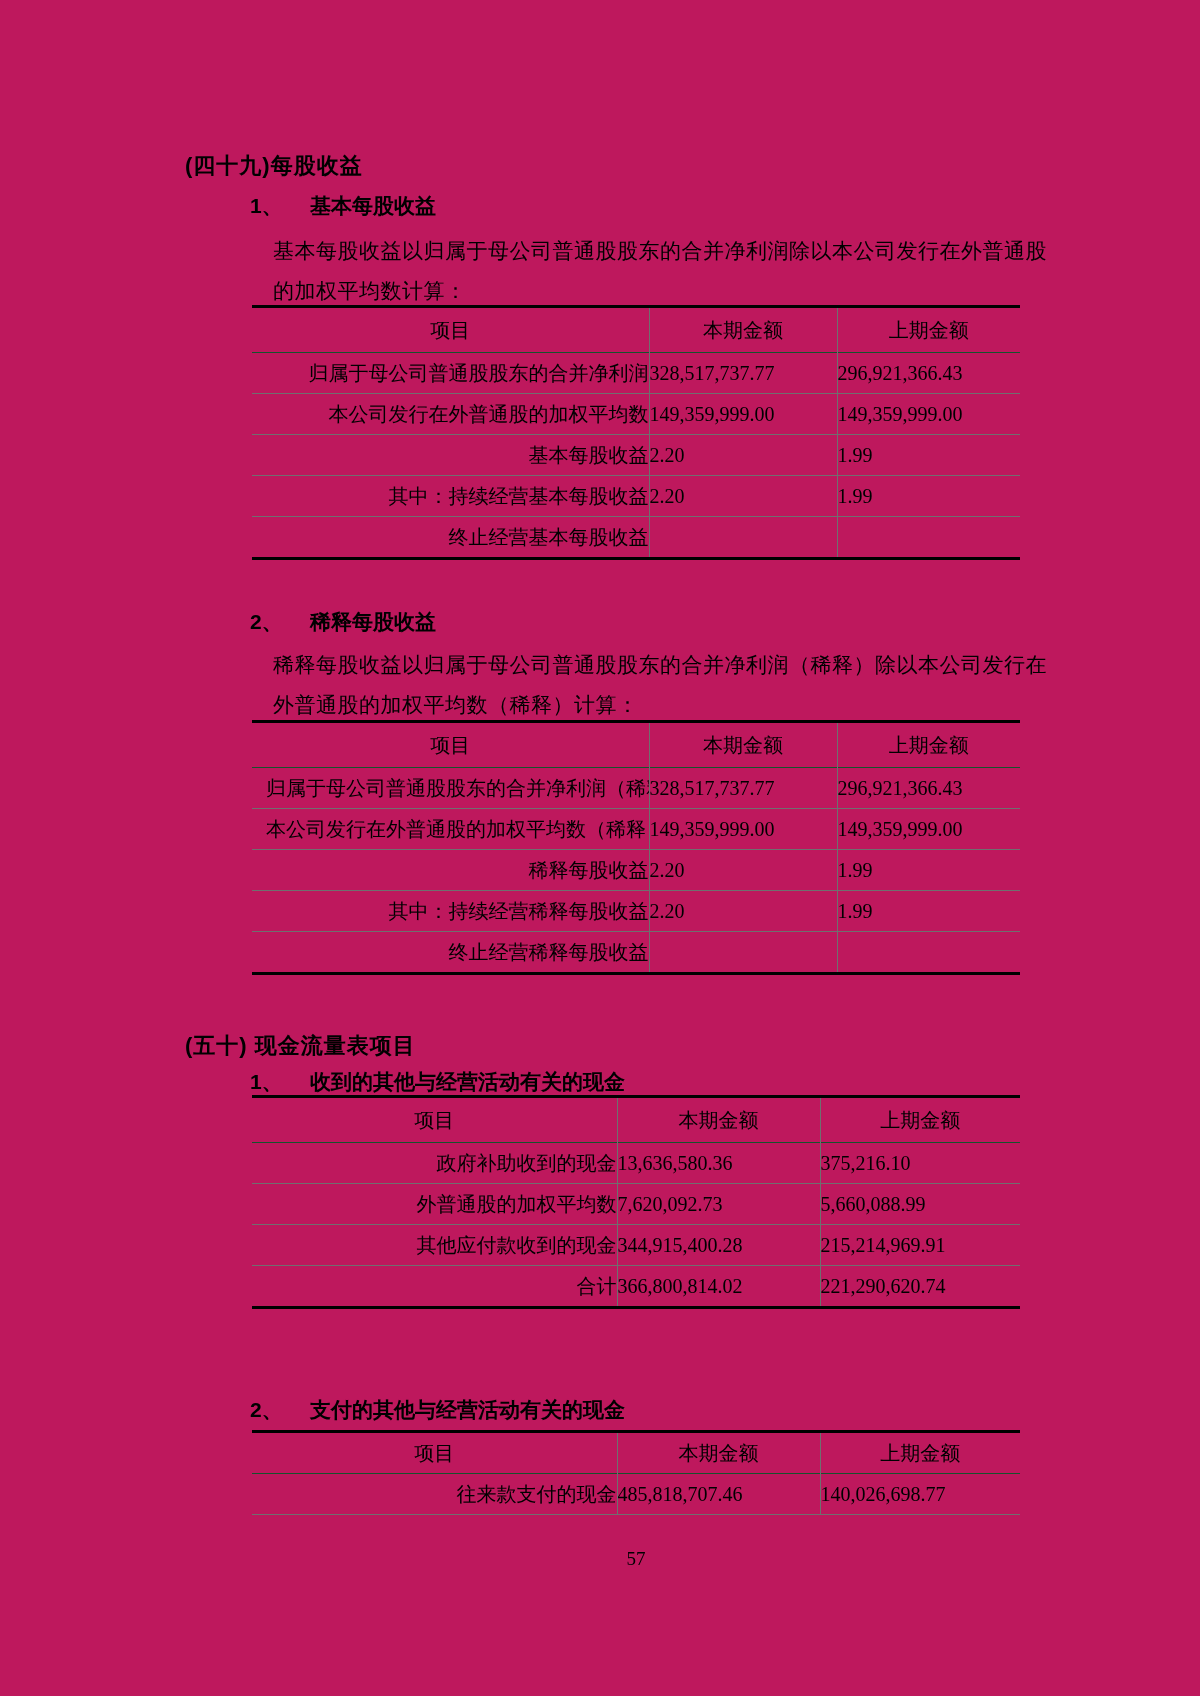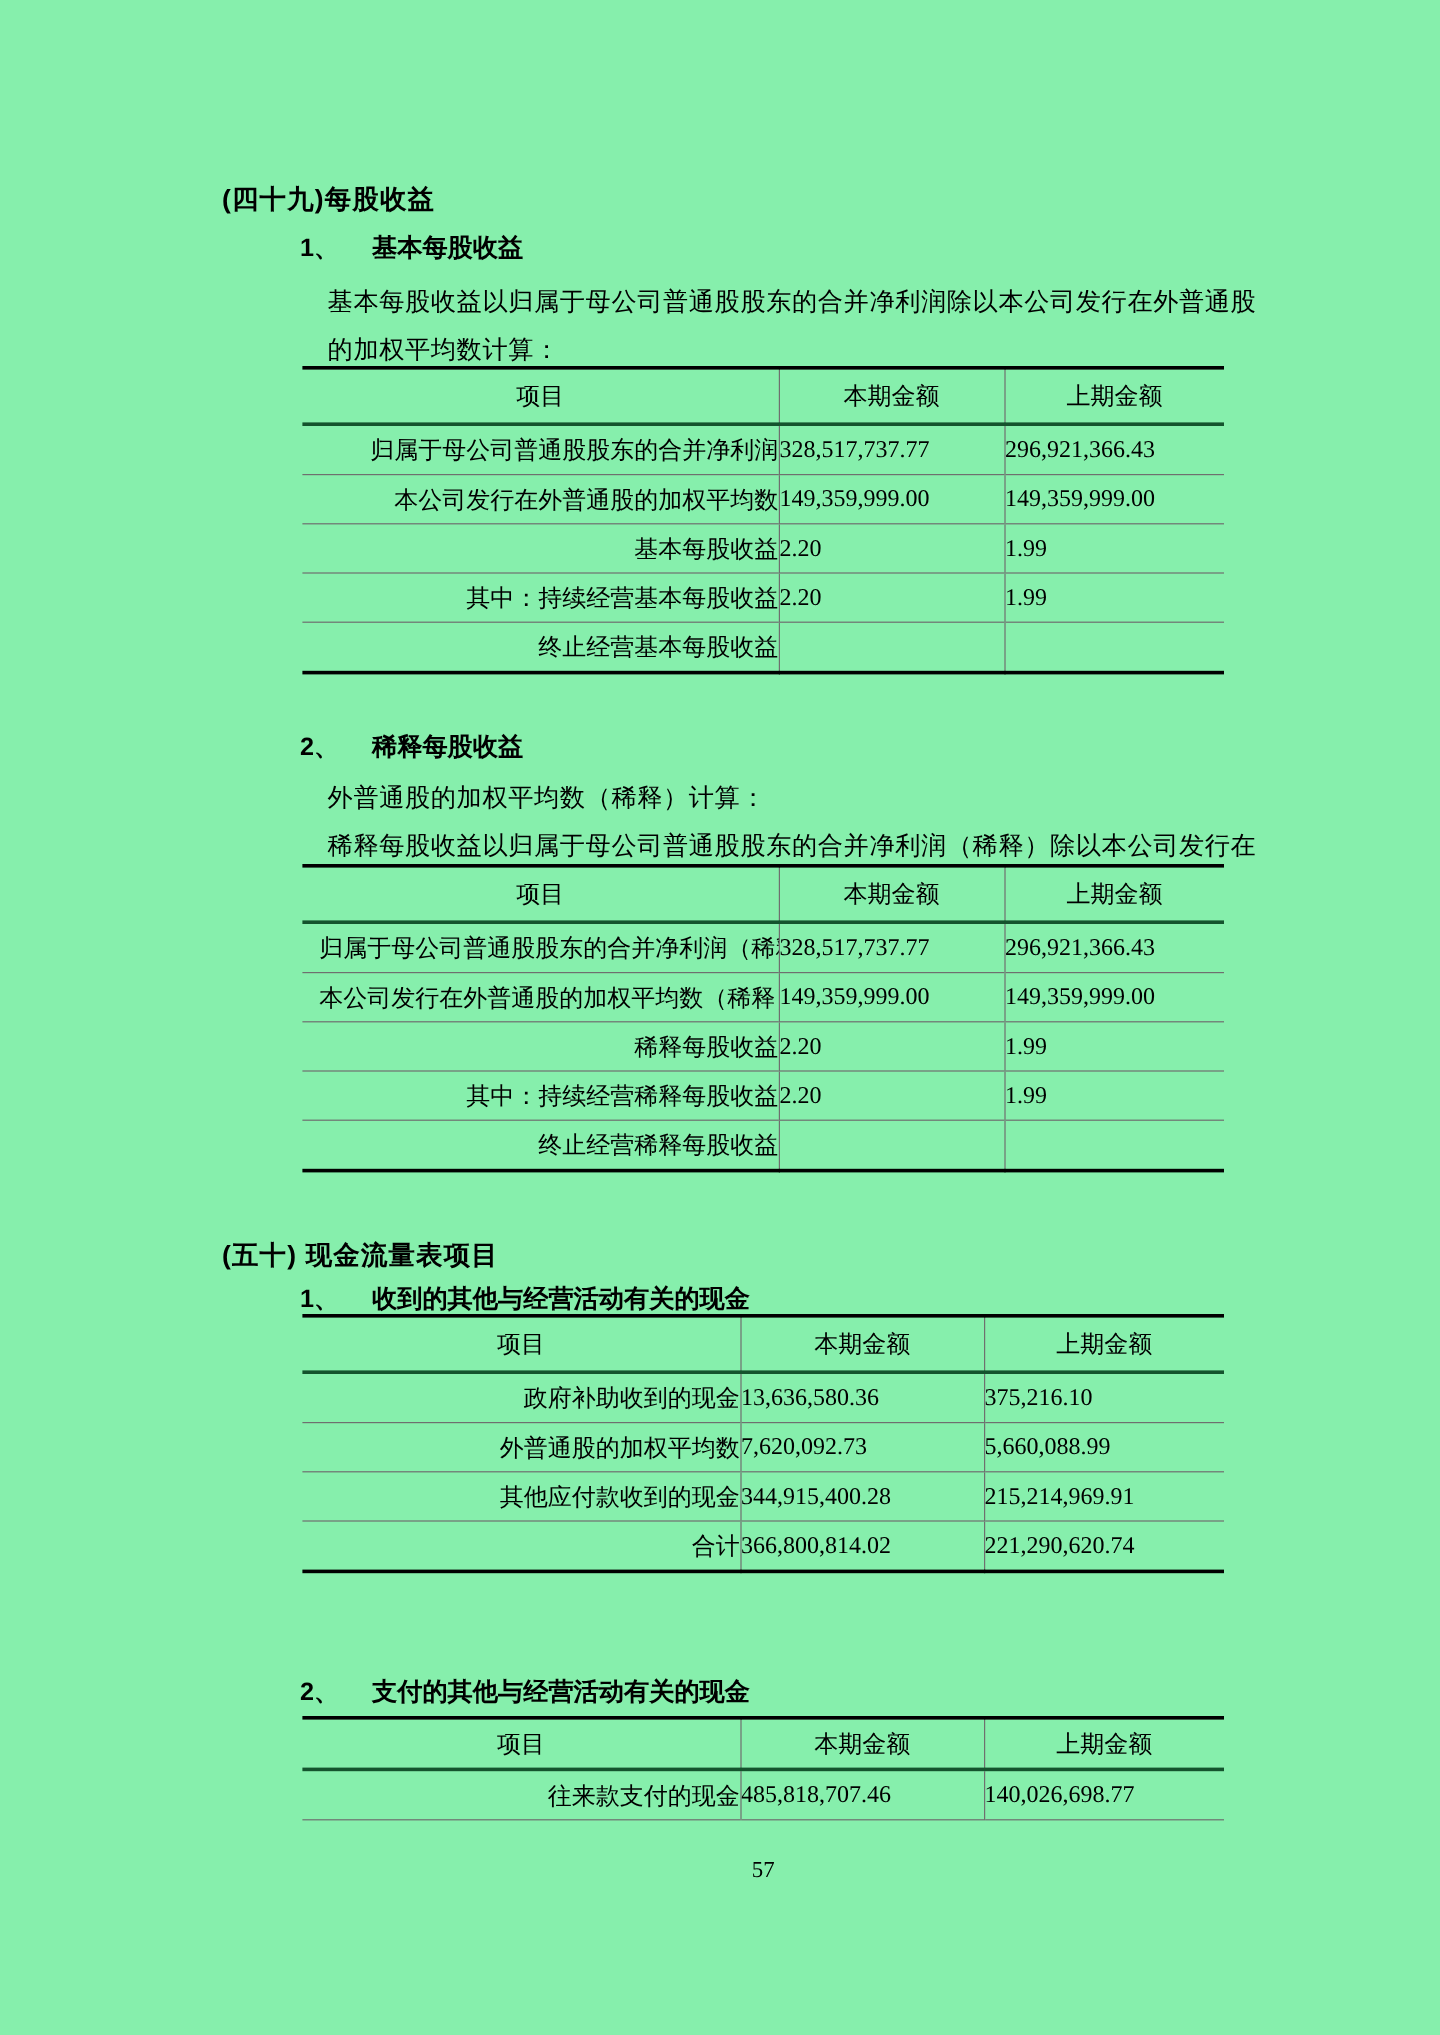--- a/index.html
+++ b/index.html
@@ -1,20 +1,20 @@
 <!DOCTYPE html>
 <html><head>
 <meta charset="utf-8">
 <style>
   html, body { margin:0; padding:0; background:#e8e8e8; }
   .page {
     position:relative;
     width:1200px;
     height:1696px;
-    background:#86efac;
+    background:#be185d;
     color:#000000;
     font-family:"Liberation Serif","DejaVu Serif",serif;
     margin:0 auto;
     overflow:hidden;
   }
   .sec-heading {
     position:absolute;
     left:185px;
     font-family:"Liberation Sans","DejaVu Sans",sans-serif;
     font-weight:700;
@@ -44,21 +44,21 @@
   table.doc-table {
     position:absolute;
     left:252px;
     width:768px;
     border-collapse:collapse;
     table-layout:fixed;
     border-top:3px solid #000000;
     font-size:20px;
   }
   table.doc-table.thick-bottom { border-bottom:3px solid #000000; }
-  .doc-table thead tr { border-bottom:3px solid #14532d; }
+  .doc-table thead tr { border-bottom:1px solid #14532d; }
   .doc-table tbody tr { border-bottom:1px solid #6f6f6f; }
   .doc-table.thick-bottom tbody tr:last-child { border-bottom:none; }
   .doc-table th {
     font-weight:normal;
     text-align:center;
     height:44px;
     padding:0;
   }
   .doc-table.short th { height:40px; }
   .doc-table td { height:40px; padding:0; overflow:hidden; white-space:nowrap; }
@@ -135,22 +135,22 @@
       </tr>
     </tbody>
   </table>
 
   <div class="sub-heading" style="top:608px">
     <span class="num">2、</span>
     <span>稀释每股收益</span>
   </div>
 
   <div class="para" style="top:645px">
+    <div class="line">稀释每股收益以归属于母公司普通股股东的合并净利润（稀释）除以本公司发行在</div>
     <div class="line">外普通股的加权平均数（稀释）计算：</div>
-    <div class="line">稀释每股收益以归属于母公司普通股股东的合并净利润（稀释）除以本公司发行在</div>
   </div>
 
   <table class="doc-table thick-bottom" style="top:720px">
     <colgroup>
         <col style="width:397px">
         <col style="width:188px">
         <col style="width:183px">
       </colgroup>
     <thead>
       <tr>

